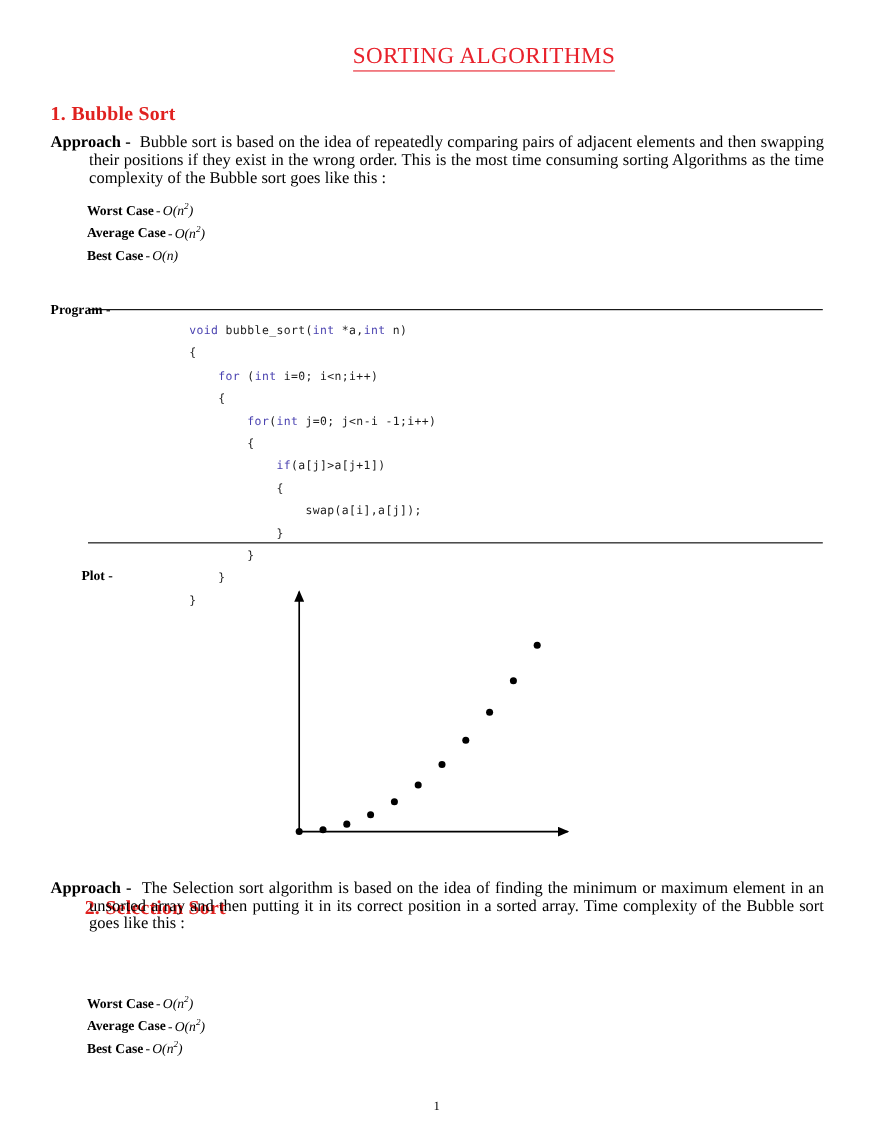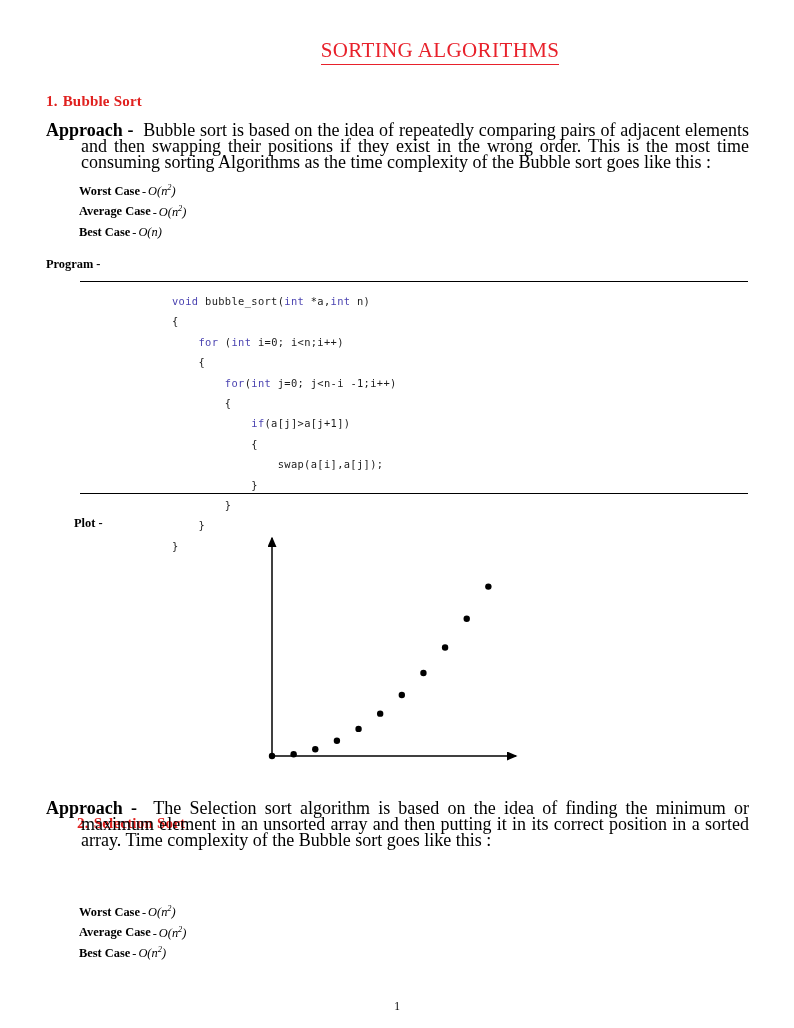--- a/index.html
+++ b/index.html
@@ -37,33 +37,33 @@
   .doc-title span.tt {
     border-bottom: 1px solid #e8212b;
     padding-bottom: 2px;
   }
 
   
   .section-head {
     position: absolute;
     left: 46px;
     font-weight: bold;
-    font-size: 15px;
+    font-size: 18px;
     color: #e0211f;
     letter-spacing: 0.2px;
     white-space: nowrap;
   }
   .section-head .num { margin-right: 5px; }
 
   
   .approach {
     position: absolute;
     left: 46px;
     width: 703px;
-    font-size: 18px;
+    font-size: 15px;
     line-height: 16.2px;
     text-align: justify;
   }
   .approach .lbl {
     font-weight: bold;
     white-space: nowrap;
   }
   .approach .first-line-wrap {
     padding-left: 35px;
     text-indent: -35px;
@@ -157,21 +157,21 @@
       <span class="lbl">Approach -</span>&nbsp;&nbsp;<span>Bubble sort is based on the idea of repeatedly comparing pairs of adjacent elements and then swapping their positions if they exist in the wrong order. This is the most time consuming sorting Algorithms as the time complexity of the Bubble sort goes like this :</span>
     </div>
   </div>
 
   <div class="cases" style="top:178px;">
     <div class="case-line"><span class="cname">Worst Case</span><span class="dash">-</span><span class="bigo"><span>O(n</span><sup>2</sup><span>)</span></span></div>
     <div class="case-line"><span class="cname">Average Case</span><span class="dash">-</span><span class="bigo"><span>O(n</span><sup>2</sup><span>)</span></span></div>
     <div class="case-line"><span class="cname">Best Case</span><span class="dash">-</span><span class="bigo"><span>O(n</span><sup></sup><span>)</span></span></div>
   </div>
 
-  <div class="plain-label" style="top:257px;">Program -</div>
+  <div class="plain-label" style="top:274px;">Program -</div>
 
   <div class="code-rule" style="top:281px;"></div>
   <div class="code-block" id="code-block"><div><span class="kw">void</span><span class="pl"> bubble_sort(</span><span class="kw">int</span><span class="pl"> *a,</span><span class="kw">int</span><span class="pl"> n)</span></div><div><span class="pl">{</span></div><div><span class="pl">    </span><span class="kw">for</span><span class="pl"> (</span><span class="kw">int</span><span class="pl"> i=0; i&lt;n;i++)</span></div><div><span class="pl">    {</span></div><div><span class="pl">        </span><span class="kw">for</span><span class="pl">(</span><span class="kw">int</span><span class="pl"> j=0; j&lt;n-i -1;i++)</span></div><div><span class="pl">        {</span></div><div><span class="pl">            </span><span class="kw">if</span><span class="pl">(a[j]&gt;a[j+1])</span></div><div><span class="pl">            {</span></div><div><span class="pl">                swap(a[i],a[j]);</span></div><div><span class="pl">            }</span></div><div><span class="pl">        }</span></div><div><span class="pl">    }</span></div><div><span class="pl">}</span></div></div>
   <div class="code-rule" style="top:493px;"></div>
 
   <div class="plain-label" style="top:516px;margin-left:28px;">Plot -</div>
 
   <div class="plot-area">
     <svg class="plot-svg" id="plot-svg" width="280" height="235" viewBox="0 0 280 235">
       <defs>

